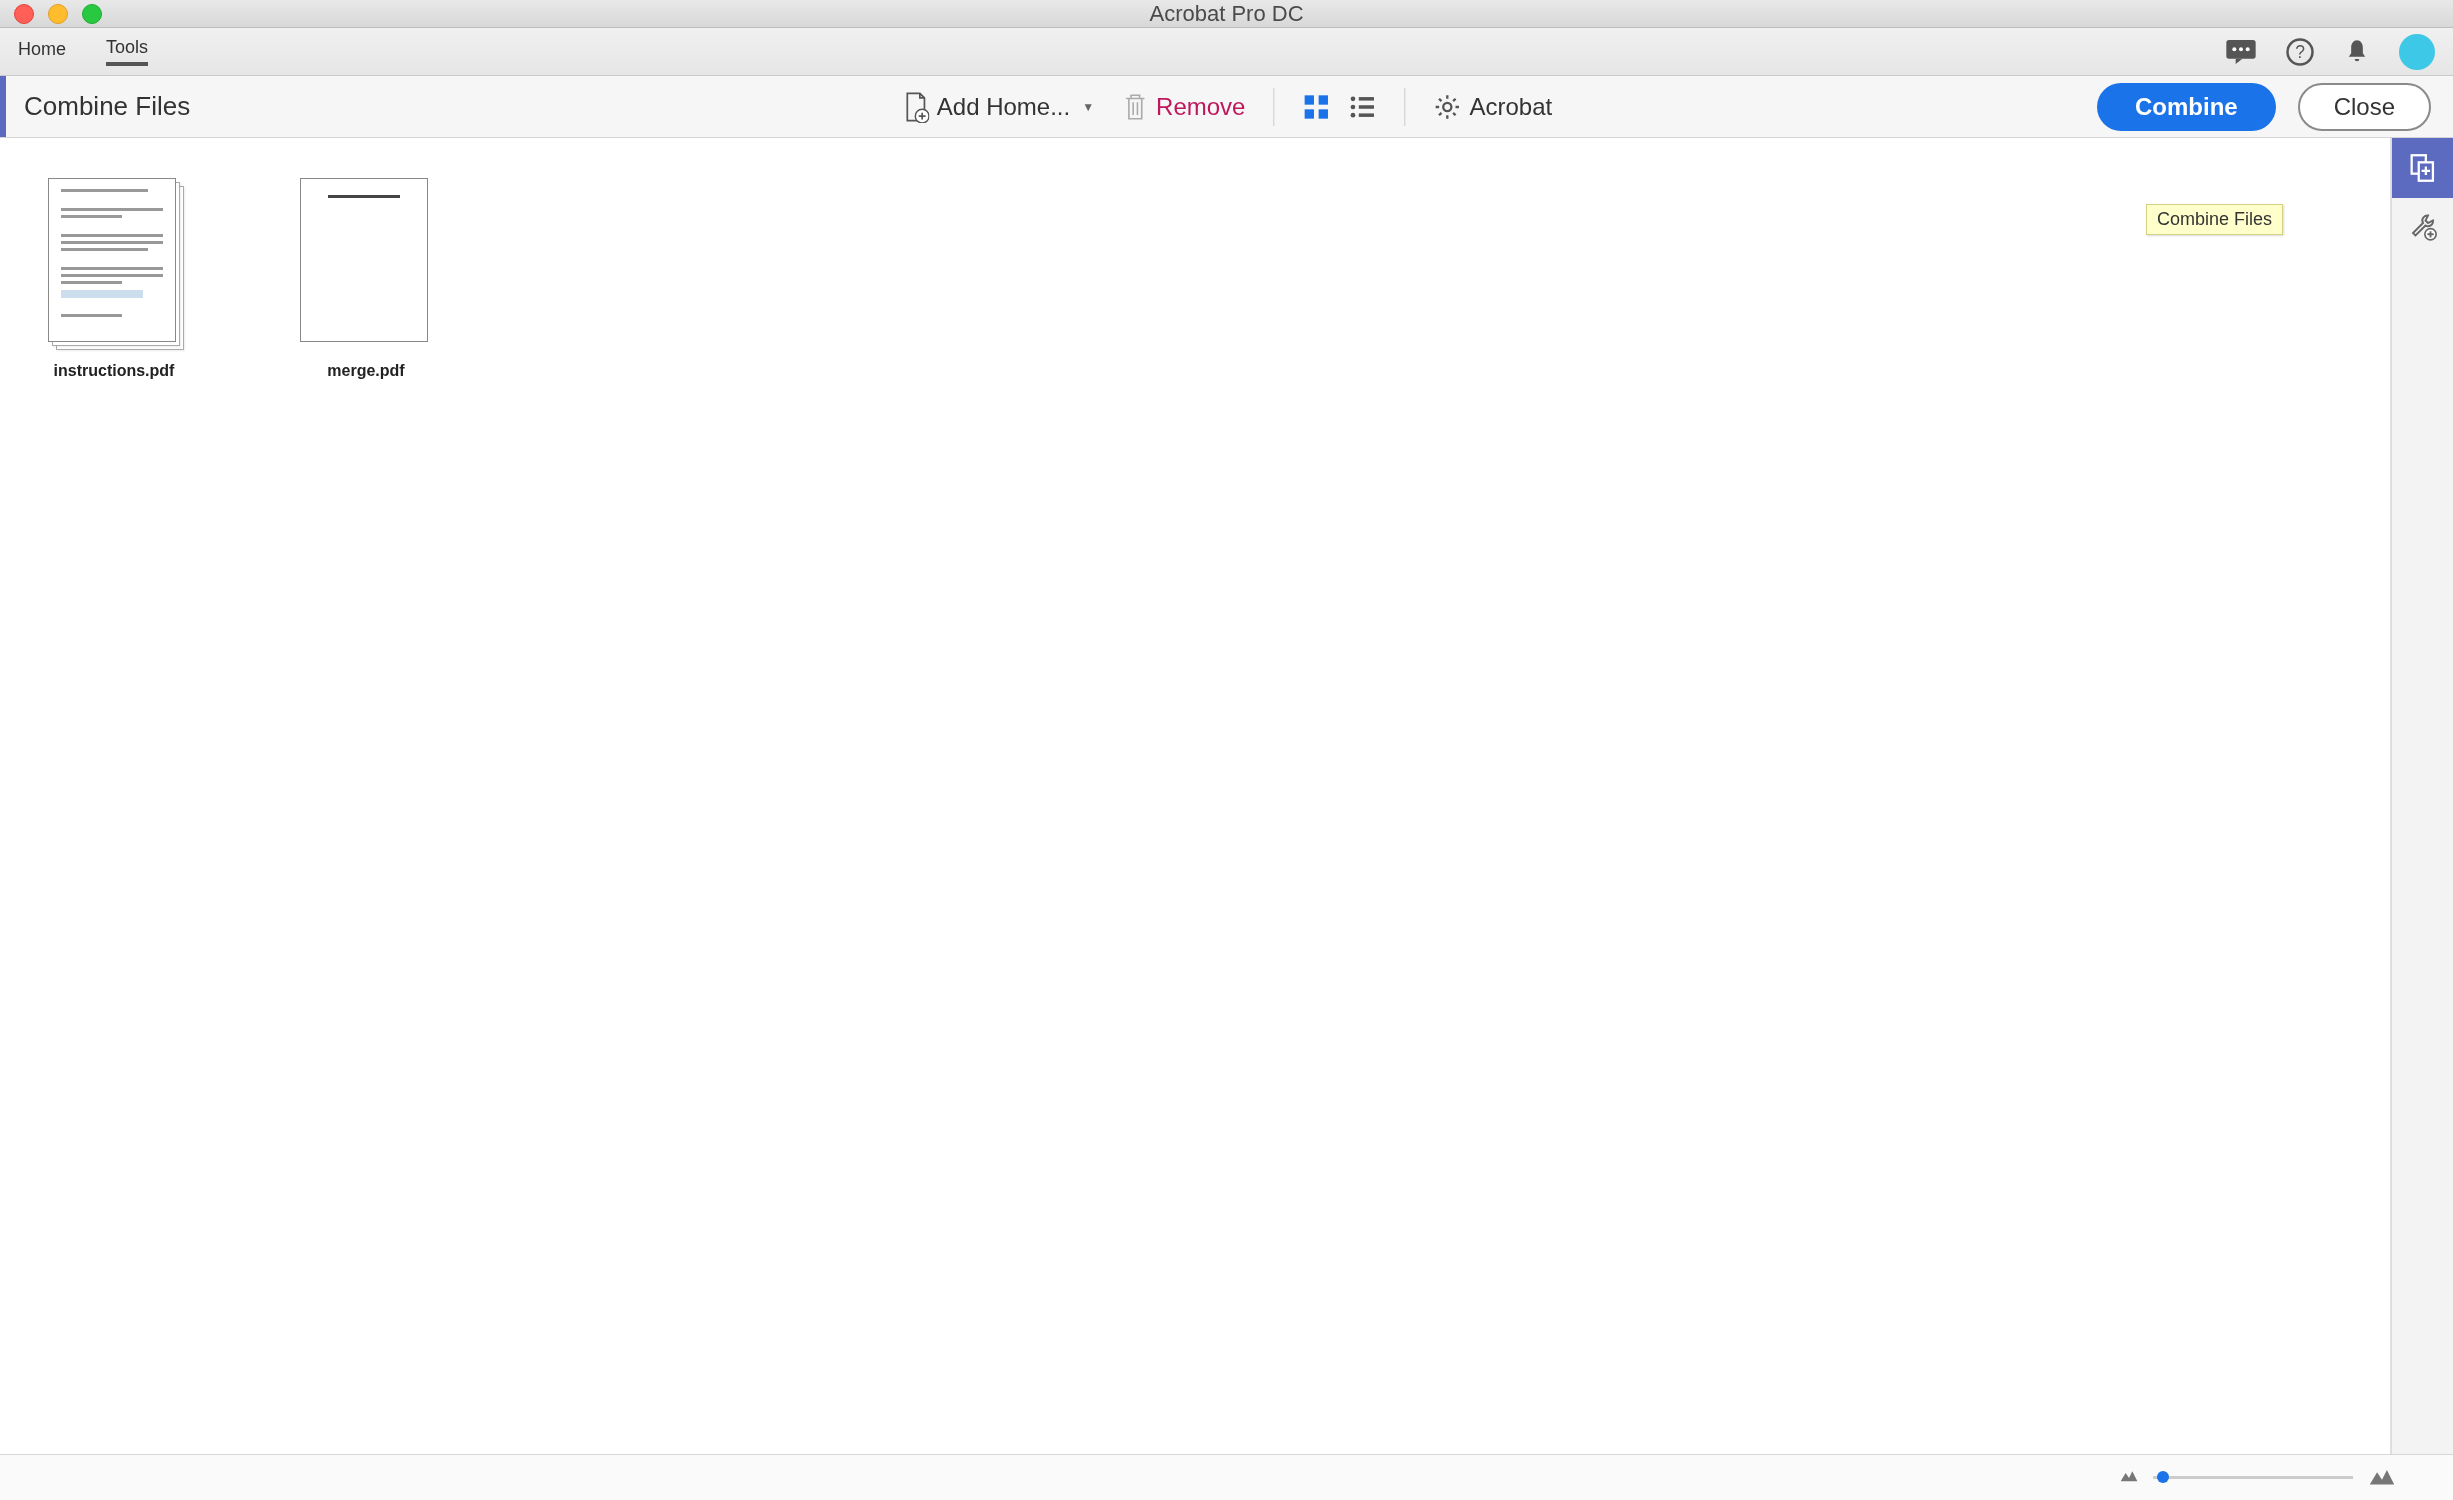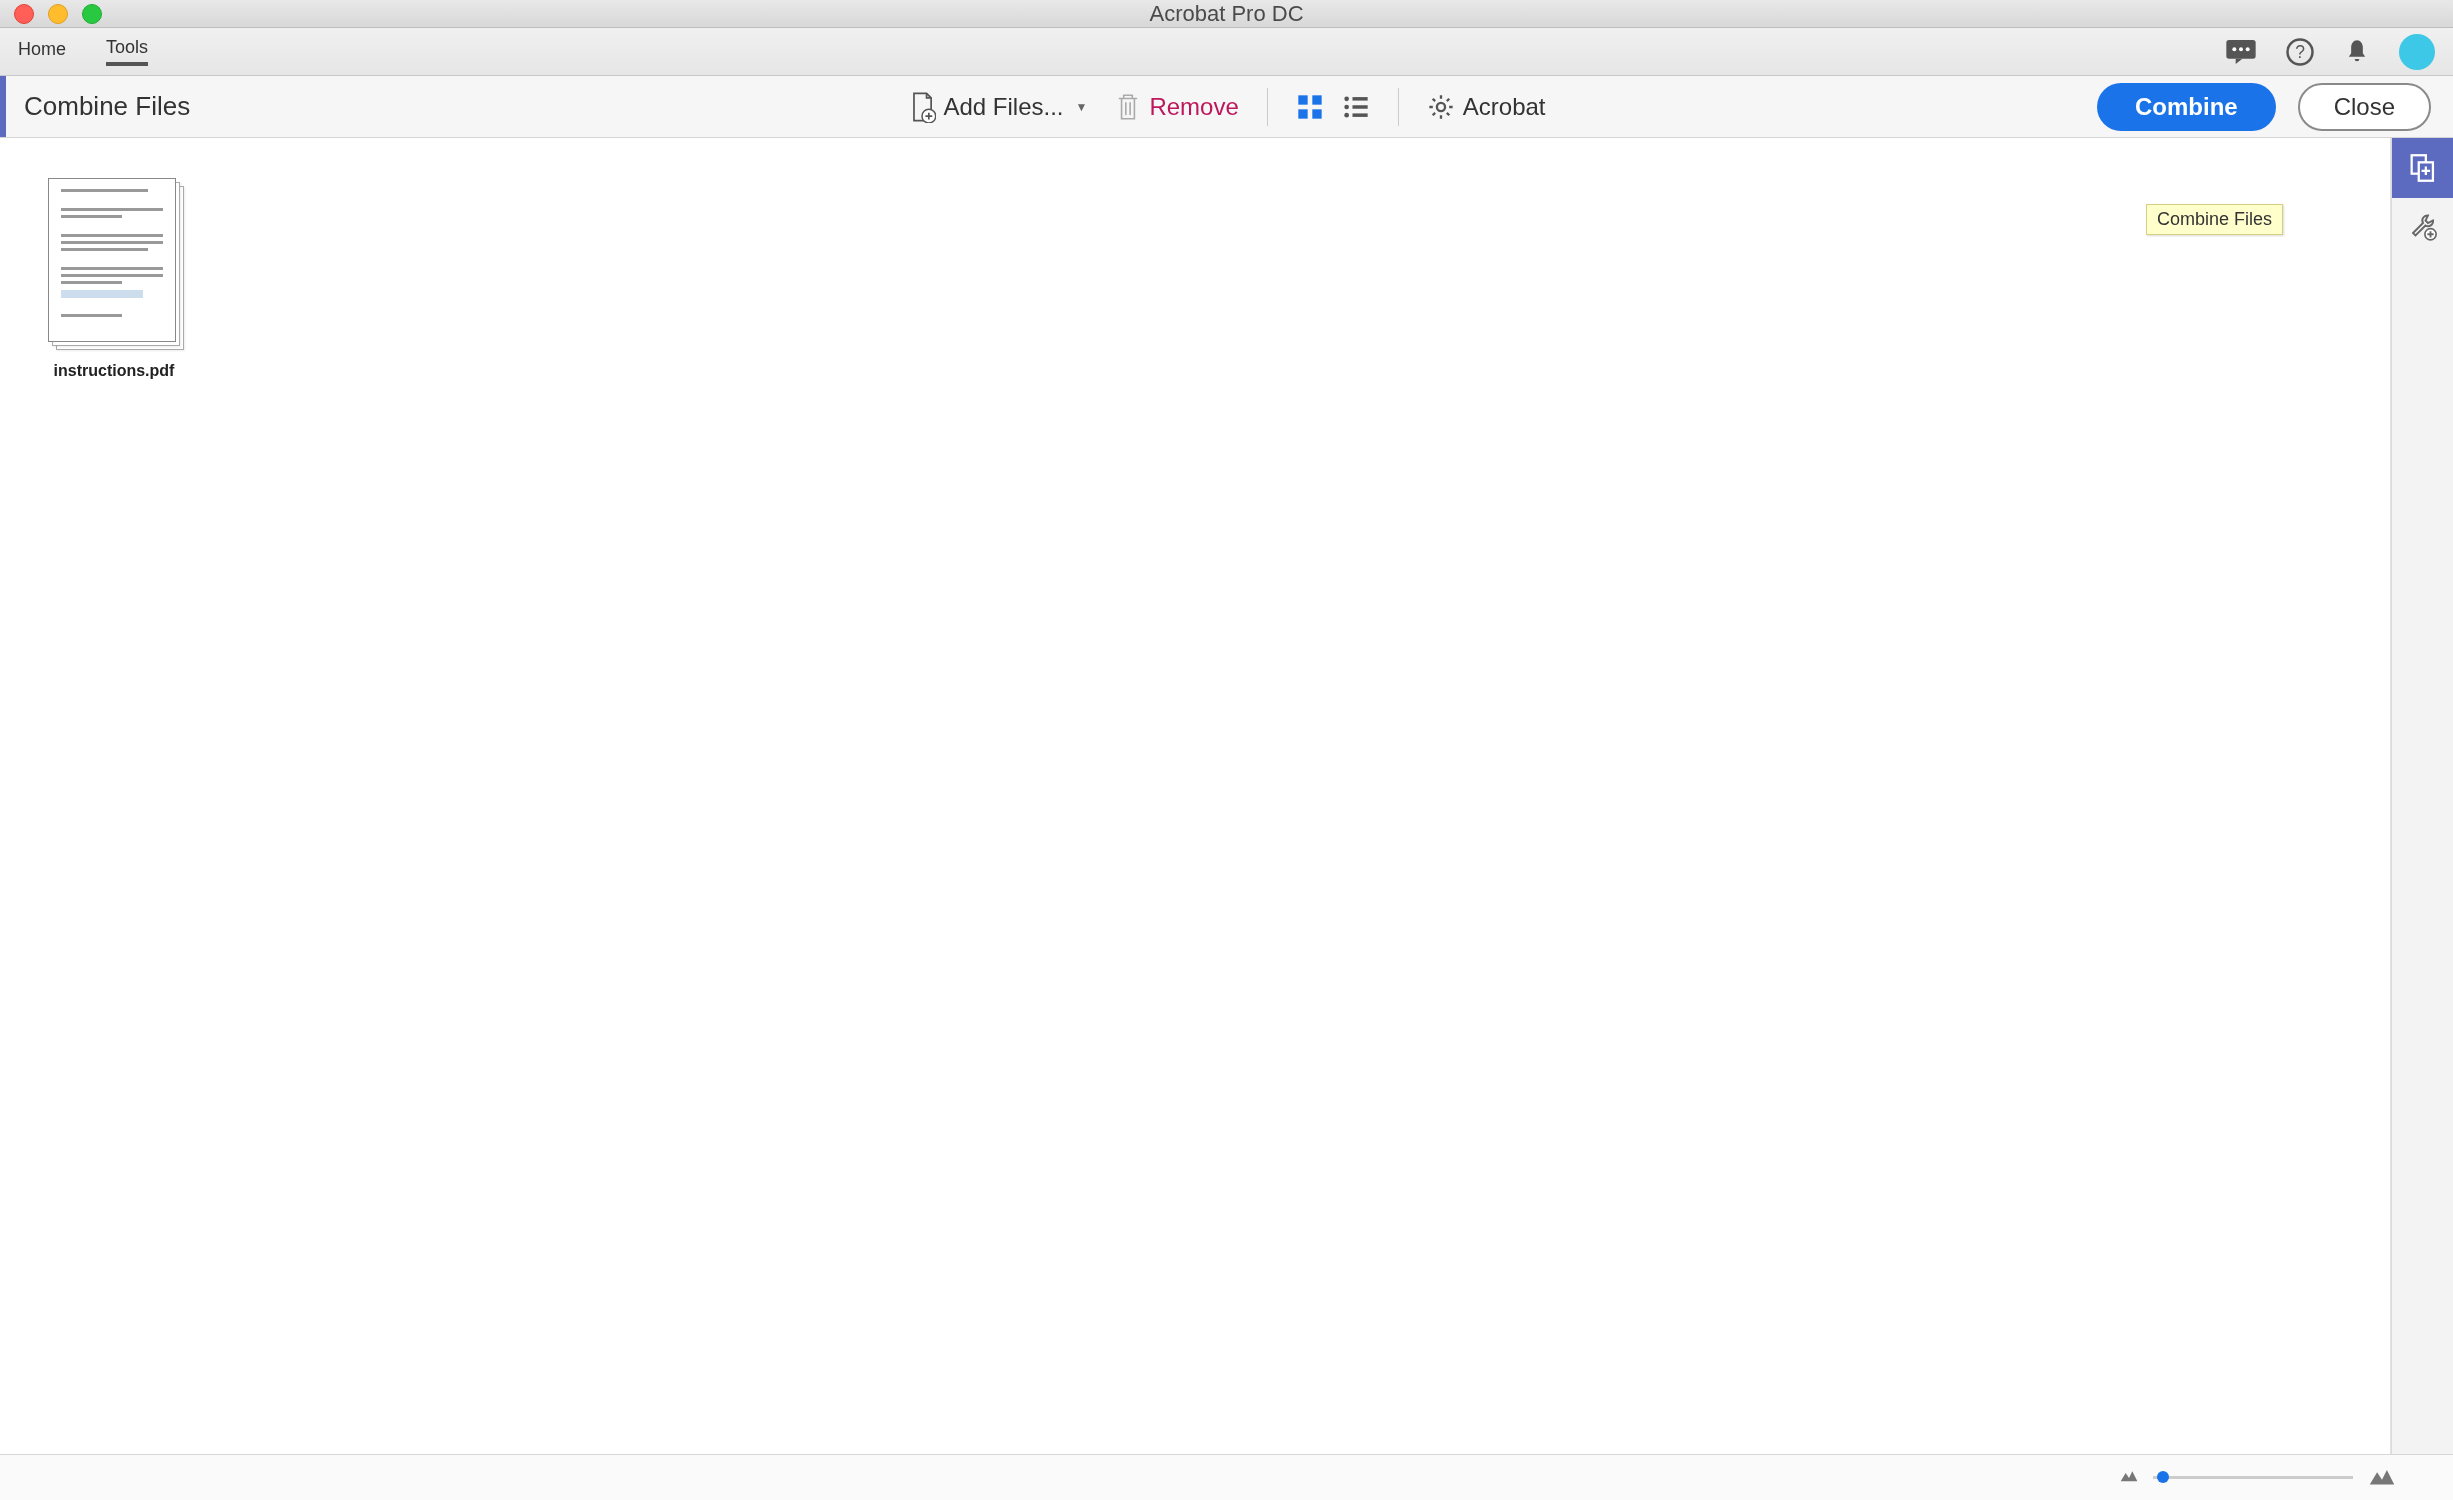--- a/index.html
+++ b/index.html
@@ -339,21 +339,21 @@
     <div class="toolbar-title">Combine Files</div>
 
     <div class="toolbar-center">
       <div class="toolbar-action">
         <svg width="28" height="32" viewBox="0 0 24 28">
             <path d="M5 2 L16 2 L20 6 L20 26 L5 26 Z" fill="none" stroke="#555" stroke-width="1.5"></path>
             <path d="M16 2 L16 6 L20 6" fill="none" stroke="#555" stroke-width="1.5"></path>
             <circle cx="18" cy="22" r="6" fill="#fff" stroke="#555" stroke-width="1.3"></circle>
             <path d="M18 19 L18 25 M15 22 L21 22" stroke="#555" stroke-width="1.5"></path>
           </svg>
-        <span>Add Files...</span>
+        <span>Add Home...</span>
         <span class="dropdown-caret">▼</span>
       </div>
       <div class="toolbar-action disabled">
         <svg width="26" height="30" viewBox="0 0 24 28">
             <path d="M4 6 L20 6 M8 6 L8 3 L16 3 L16 6 M6 6 L6 25 L18 25 L18 6 M10 10 L10 21 M14 10 L14 21" fill="none" stroke="#aaa" stroke-width="1.5" stroke-linecap="round"></path>
           </svg>
         <span>Remove</span>
       </div>
       <div class="divider"></div>
       <div class="view-toggle">
@@ -413,20 +413,28 @@
             <div class="thumb-line full"></div>
             <div class="thumb-line short"></div>
             <div class="thumb-line highlight"></div>
             <div class="thumb-line gap"></div>
             <div class="thumb-line short"></div>
           </div>
         </div>
         <div class="file-name">instructions.pdf</div>
       </div>
 
+      <div class="file-item">
+        <div class="thumb-wrap">
+          <div class="thumb-main sparse">
+            <div class="thumb-title-line"></div>
+          </div>
+        </div>
+        <div class="file-name">merge.pdf</div>
+      </div>
 
     </div>
 
     <div class="right-sidebar">
       <div class="sidebar-tool active">
         <svg width="34" height="34" viewBox="0 0 24 24">
             <rect x="4" y="3" width="10" height="13" fill="none" stroke="#fff" stroke-width="1.6"></rect>
             <rect x="9" y="8" width="10" height="13" fill="#5c6bc0" stroke="#fff" stroke-width="1.6"></rect>
             <path d="M14 11 L14 17 M11 14 L17 14" stroke="#fff" stroke-width="1.6"></path>
           </svg>

